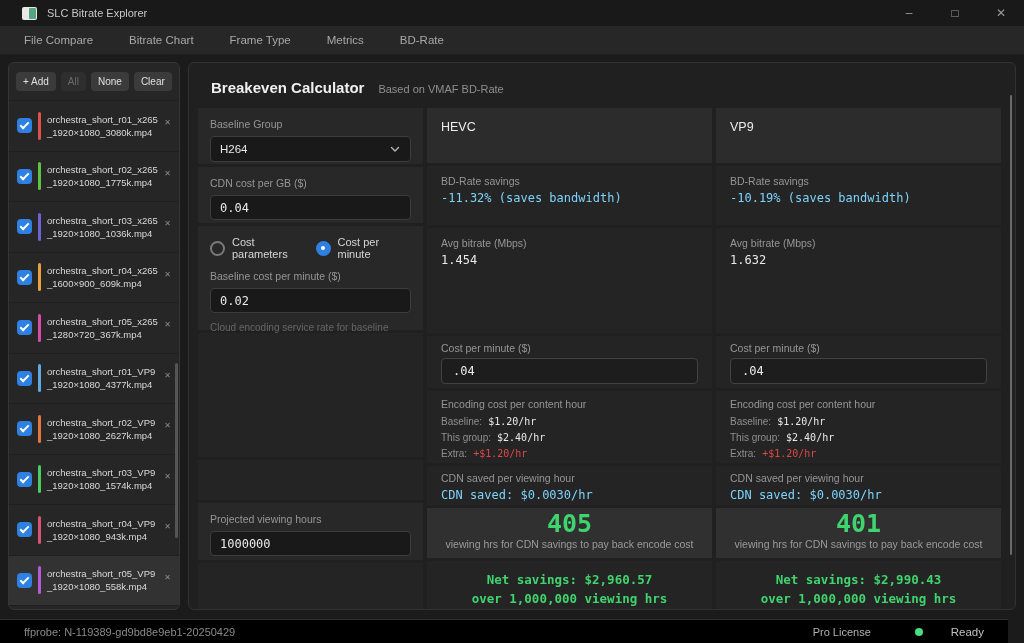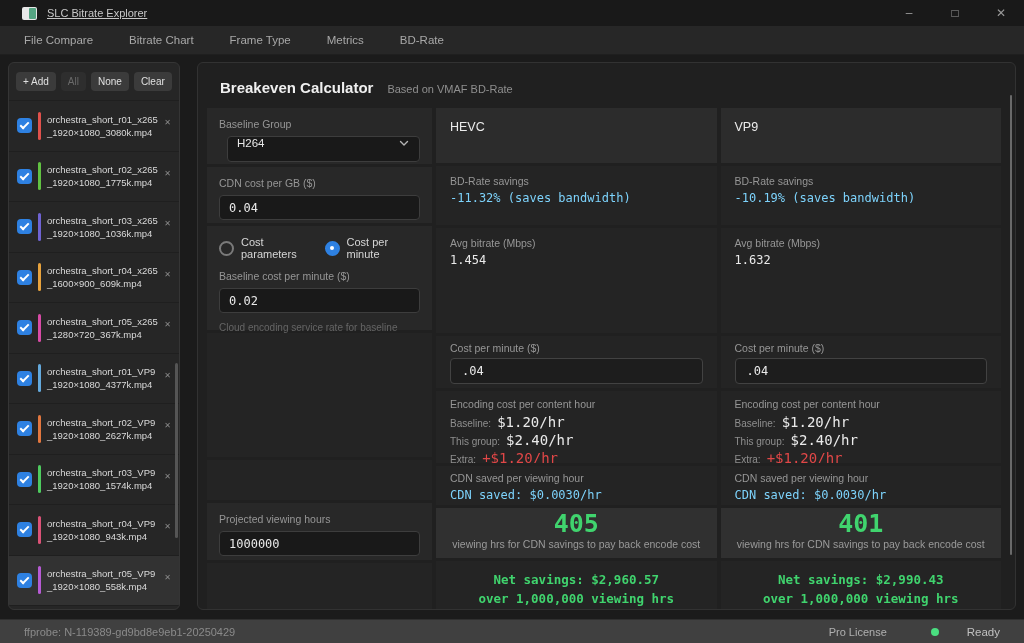--- a/index.html
+++ b/index.html
@@ -3,32 +3,32 @@
 <meta charset="utf-8">
 <style>
   * { margin:0; padding:0; box-sizing:border-box; }
   html,body { width:1024px; height:643px; overflow:hidden; }
   body { background:#1b1b1b; font-family:"Liberation Sans", sans-serif; color:#d8d8d8; position:relative; }
 
   
   .titlebar { position:absolute; top:0; left:0; right:0; height:26px; background:#191919; display:flex; align-items:center; padding-left:22px; }
   .app-icon { width:15px; height:13px; border-radius:2px; background:#e8e8e8; margin-right:10px; position:relative; overflow:hidden; flex:0 0 auto; }
   .app-icon::after { content:''; position:absolute; right:1px; top:1px; bottom:1px; width:7px; background:#55a583; border-radius:1px; }
-  .win-title { font-size:11px; color:#c7c7c7;text-decoration:underline; }
+  .win-title { font-size:11px; color:#c7c7c7; }
   .win-controls { margin-left:auto; display:flex; align-items:center; height:100%; }
   .win-btn { width:46px; height:100%; display:flex; align-items:center; justify-content:center; color:#9a9a9a; font-size:12px; cursor:default; }
 
   
   .tabbar { position:absolute; top:26px; left:0; right:0; height:29px; background:#272727; display:flex; align-items:stretch; padding-left:10px; border-bottom:1px solid #1f1f1f; }
   .tab { padding:0 14px; display:flex; align-items:center; font-size:11.5px; color:#a8a8a8; position:relative; margin-right:8px; }
   .tab.active { color:#f0f0f0;margin-top:41px; }
   .tab.active::after { content:''; position:absolute; left:6px; right:6px; bottom:0; height:3px; background:#4d8ed6; border-radius:2px 2px 0 0; }
 
   
-  .body { position:absolute; top:62px; left:8px; right:8px; bottom:33px; display:flex; gap:17px; }
+  .body { position:absolute; top:62px; left:8px; right:8px; bottom:33px; display:flex; gap:8px; }
 
   
   .sidebar { width:172px; background:#262626; border:1px solid #353535; border-radius:6px; display:flex; flex-direction:column; position:relative; overflow:hidden; }
   .sidebar-toolbar { display:flex; gap:5px; padding:9px 7px; border-bottom:1px solid #1f1f1f; }
   .sbtn { background:#3b3b3b; color:#e0e0e0; border:none; border-radius:4px; font-size:10px; padding:4px 7px; font-family:"Liberation Sans", sans-serif; }
   .sbtn.disabled { background:#2e2e2e; color:#6a6a6a; }
   .file-list { flex:1; display:flex; flex-direction:column; overflow:hidden; }
   .file-item { display:flex; align-items:center; gap:6px; padding:5px 8px; height:50.5px; border-bottom:1px solid #1f1f1f; }
   .file-item.selected { background:#323232; }
   .checkbox { width:15px; height:15px; border-radius:4px; background:#2e81e2; position:relative; flex:0 0 auto; }
@@ -45,21 +45,21 @@
   .panel-subtitle { font-size:11px; color:#8f8f8f; }
   .content { display:flex; gap:4px; height:505px; }
 
   
   .settings-col { width:225px; display:flex; flex-direction:column; gap:3px; }
   .card { background:#282828; padding:10px 12px; }
   .card.filler { background:#242424; }
   .f1 { height:56px; } .f2 { height:56px; } .f3 { height:104px; }
   .f4 { height:124px; } .f5 { height:40px; } .f6 { height:57px; } .f7 { flex:1; }
   .lbl { font-size:10.5px; color:#969696; margin-bottom:6px; }
-  .select { height:26px; background:#191919; border:1px solid #3d3d3d; border-radius:4px; display:flex; align-items:flex-start; padding:0 9px; font-size:11.5px; color:#e8e8e8;margin-left:8px; }
+  .select { height:26px; background:#191919; border:1px solid #3d3d3d; border-radius:4px; display:flex; align-items:center; padding:0 9px; font-size:11.5px; color:#e8e8e8; }
   .select .chev { margin-left:auto; color:#b5b5b5; display:flex; }
   .tinput { width:100%; height:25px; background:#191919; border:1px solid #3d3d3d; border-radius:4px; color:#eaeaea; font-family:"DejaVu Sans Mono", monospace; font-size:12px; padding:0 9px; }
   .radio-row { display:flex; align-items:center; gap:7px; margin-bottom:10px; }
   .radio { width:15px; height:15px; border-radius:50%; border:2px solid #7a7a7a; flex:0 0 auto; }
   .radio.on { border-color:#2e81e2; background:#2e81e2; position:relative; }
   .radio.on::after { content:''; position:absolute; left:3.5px; top:3.5px; width:4px; height:4px; border-radius:50%; background:#fff; }
   .radio-label { font-size:11px; color:#d6d6d6; margin-right:10px; }
   .hint { font-size:10px; color:#656565; margin-top:9px; }
 
   
@@ -67,30 +67,30 @@
   .sec { background:#242424; padding:9px 14px; overflow:hidden; }
   .sec-hdr { height:55px; background:#2c2c2c; font-size:12.5px; font-weight:normal; color:#ececec; padding-top:12px; }
   .s-bdrate { height:59px; } .s-bitrate { height:105px; } .s-cost { height:52px; padding-top:6px; }
   .s-enc { height:72px; padding-top:7px; } .s-cdn { height:39px; padding-top:6px; }
   .s-break { height:50px; background:#303030; text-align:center; padding:2px 6px; }
   .s-net { flex:1; text-align:center; padding-top:9px; }
   .val { font-family:"DejaVu Sans Mono", monospace; font-size:12px; color:#eaeaea; }
   .green { color:#7dd3fc; } .red { color:#e04747; }
   .enc-row { display:flex; align-items:baseline; gap:6px; line-height:16px; }
   .enc-lbl { font-size:10px; color:#8f8f8f; }
-  .enc-row .val { font-size:14px; }
+  .enc-row .val { font-size:10px; }
   .sec .lbl { margin-bottom:4px; }
   .big-num { font-family:"DejaVu Sans Mono", monospace; font-size:25px; font-weight:bold; color:#40d46e; line-height:28px; }
   .break-cap { font-size:10.5px; color:#9a9a9a; white-space:nowrap; overflow:hidden; }
   .net-line { font-family:"DejaVu Sans Mono", monospace; font-size:12.5px; font-weight:bold; color:#40d46e; line-height:19px; white-space:nowrap; }
   .cost-input { width:100%; height:26px; background:#1d1d1d; border:1px solid #424242; border-radius:4px; color:#eaeaea; font-family:"DejaVu Sans Mono", monospace; font-size:12px; padding:0 11px; }
   .main-thumb { position:absolute; right:3px; top:32px; width:2px; height:460px; background:#6a6a6a; border-radius:1px; }
 
   
-  .statusbar { position:absolute; bottom:0; left:0; right:0; height:24px; background:#404040; border-top:1px solid #2f2f2f; display:flex; align-items:center; padding:0 24px; }
+  .statusbar { position:absolute; bottom:0; left:0; right:16px; height:24px; background:#000000; border-top:1px solid #2f2f2f; display:flex; align-items:center; padding:0 24px; }
   .status-left { font-size:11px; color:#8a8a8a; }
   .status-right { margin-left:auto; display:flex; align-items:center; gap:28px; }
   .license { font-size:11px; color:#b0b0b0; margin-right:16px; }
   .dot { width:8px; height:8px; border-radius:50%; }
   .status-ready { font-size:11.5px; color:#c0c0c0; }
 </style>
 </head>
 <body>
 
 <div class="titlebar">

